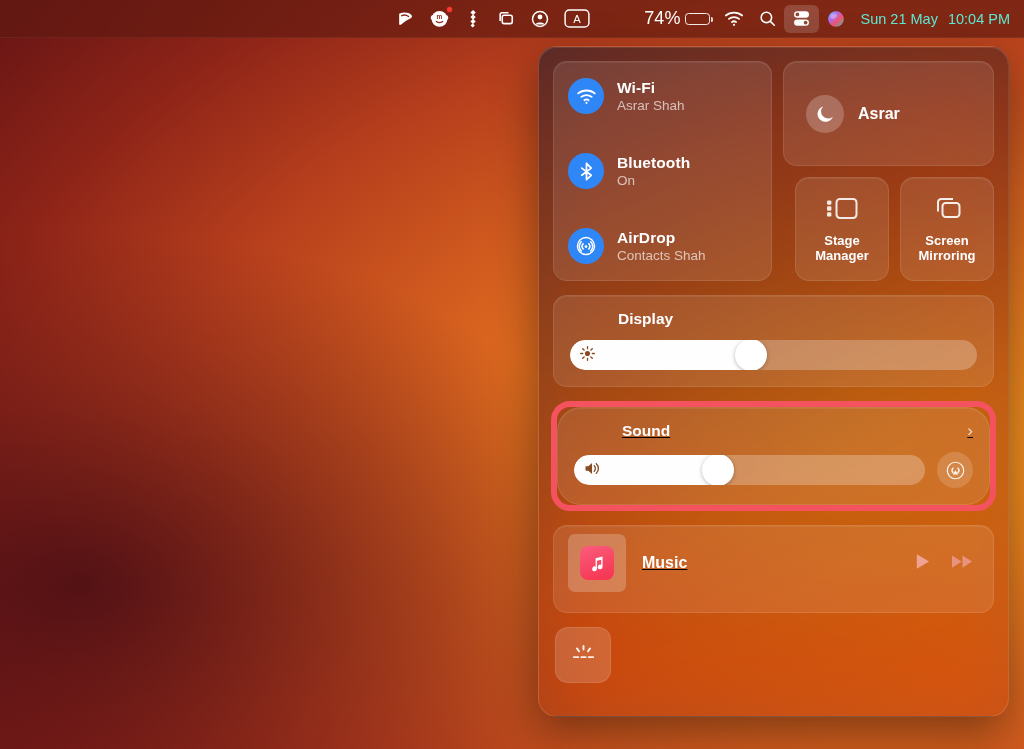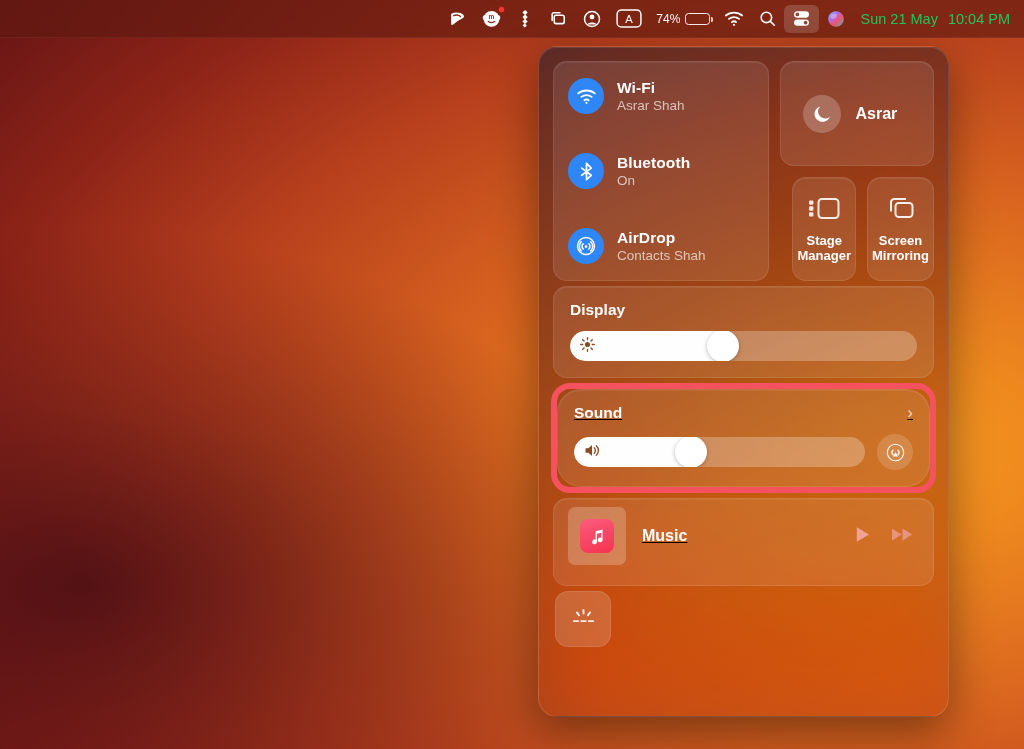--- a/index.html
+++ b/index.html
@@ -35,22 +35,22 @@
     z-index:20;
     border-bottom:1px solid rgba(255,255,255,.05);
   }
   .mb-item{
     height:28px; min-width:30px;
     display:flex; align-items:center; justify-content:center;
     padding:0 7px; border-radius:6px; position:relative;
     color:#fff;
   }
   .mb-item.active{ background:rgba(255,255,255,.16); }
-  .mb-text{ font-size:12px; color:#fff; letter-spacing:.1px; white-space:nowrap; }
-  .mb-clock{ font-size:14.5px; color:#22c55e; padding:0 4px 0 8px; white-space:nowrap; }
+  .mb-text{ font-size:18px; color:#fff; letter-spacing:.1px; white-space:nowrap;margin-left:40px; }
+  .mb-clock{ font-size:14.5px; color:#5eead4; padding:0 4px 0 8px; white-space:nowrap; }
   .mb-date{ padding-right:2px; }
 
   .badge-dot{
     position:absolute; top:1px; right:4px; width:7px; height:7px; border-radius:50%;
     background:#ff3b30; border:1px solid rgba(120,30,18,.8);
   }
 
   
   .battery{ display:flex; align-items:center; gap:4px; }
   .batt-body{
@@ -58,28 +58,28 @@
     border-radius:3.5px; position:relative; padding:1.4px;
   }
   .batt-fill{ height:100%; background:#fff; border-radius:1.5px; }
   .batt-tip{
     position:absolute; right:-4px; top:3.2px; width:2px; height:5px;
     background:rgba(255,255,255,.8); border-radius:0 1.5px 1.5px 0;
   }
 
   
   #cc{
-    position:absolute; left:538px; top:46px; width:411px; height:671px;
+    position:absolute; left:538px; top:46px; width:471px; height:671px;
     border-radius:19px;
     background:linear-gradient(155deg, rgba(46,36,48,.70) 0%, rgba(86,40,34,.58) 36%, rgba(140,56,28,.52) 62%, rgba(176,70,26,.48) 100%);
     backdrop-filter:blur(34px) saturate(150%);
     border:1px solid rgba(255,255,255,.13);
     box-shadow:0 16px 46px rgba(0,0,0,.42), inset 0 1px 0 rgba(255,255,255,.10);
     padding:14px;
-    display:flex; flex-direction:column; gap:5px;
+    display:flex; flex-direction:column; gap:14px;
     z-index:25;
   }
 
   .tile{
     border-radius:14px;
     background:rgba(255,255,255,.10);
     border:1px solid rgba(255,255,255,.10);
     box-shadow:inset 0 1px 0 rgba(255,255,255,.07);
   }
 
@@ -108,21 +108,21 @@
 
   .two{ flex:1; display:flex; gap:11px;padding-left:12px; }
   .sq{
     flex:1; display:flex; flex-direction:column; align-items:center; justify-content:center; gap:7px;
     padding:6px 4px;
   }
   .sq-label{ font-size:13px; font-weight:700; color:#fff; text-align:center; line-height:1.18; }
 
   
   .slider-card{ padding:14px 16px 16px; }
-  .sc-head{ display:flex; align-items:flex-start; justify-content:space-between; margin-bottom:12px; }
+  .sc-head{ display:flex; align-items:flex-start; justify-content:space-between; margin-bottom:12px;margin-left:48px; }
   .sc-title{ font-size:15.5px; font-weight:700; color:#fff; }
   .chev{ color:rgba(255,255,255,.75); font-size:17px; line-height:1; font-weight:400; }
 
   .slider-row{ display:flex; align-items:center; gap:12px; }
   .slider{
     position:relative; height:30px; border-radius:15px; flex:1;
     background:rgba(255,255,255,.26);
     overflow:hidden;
   }
   .slider-fill{

